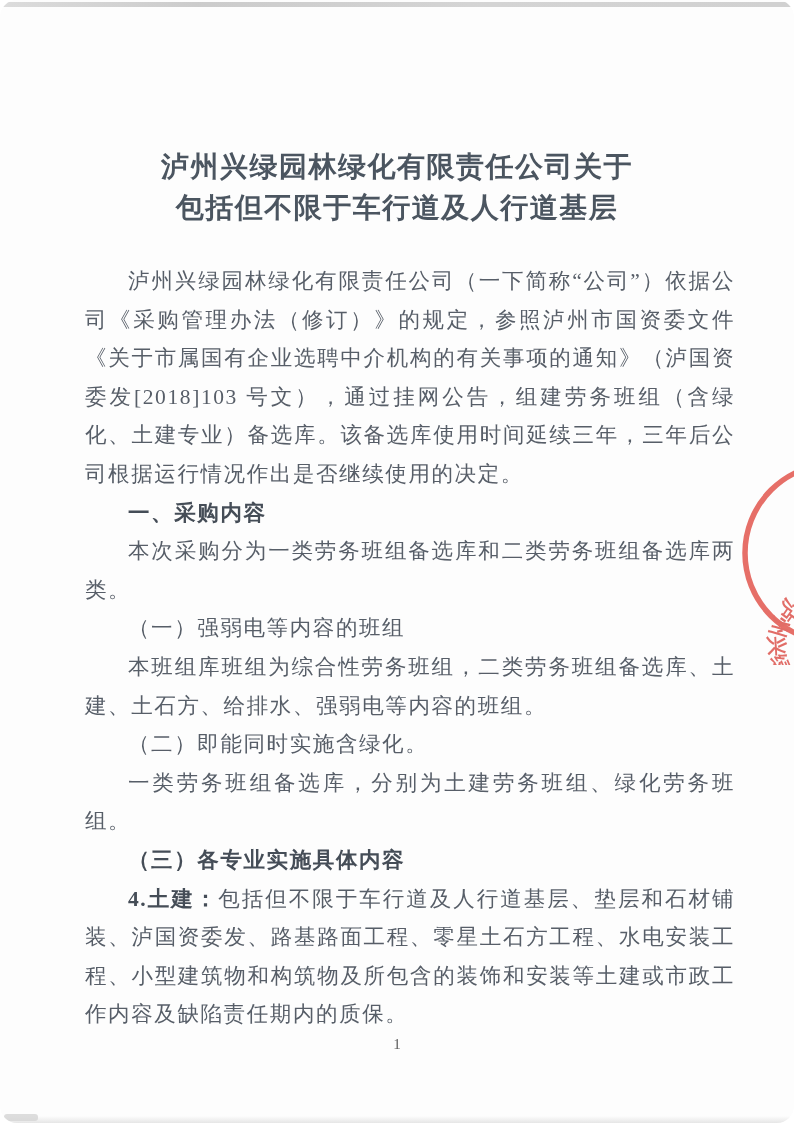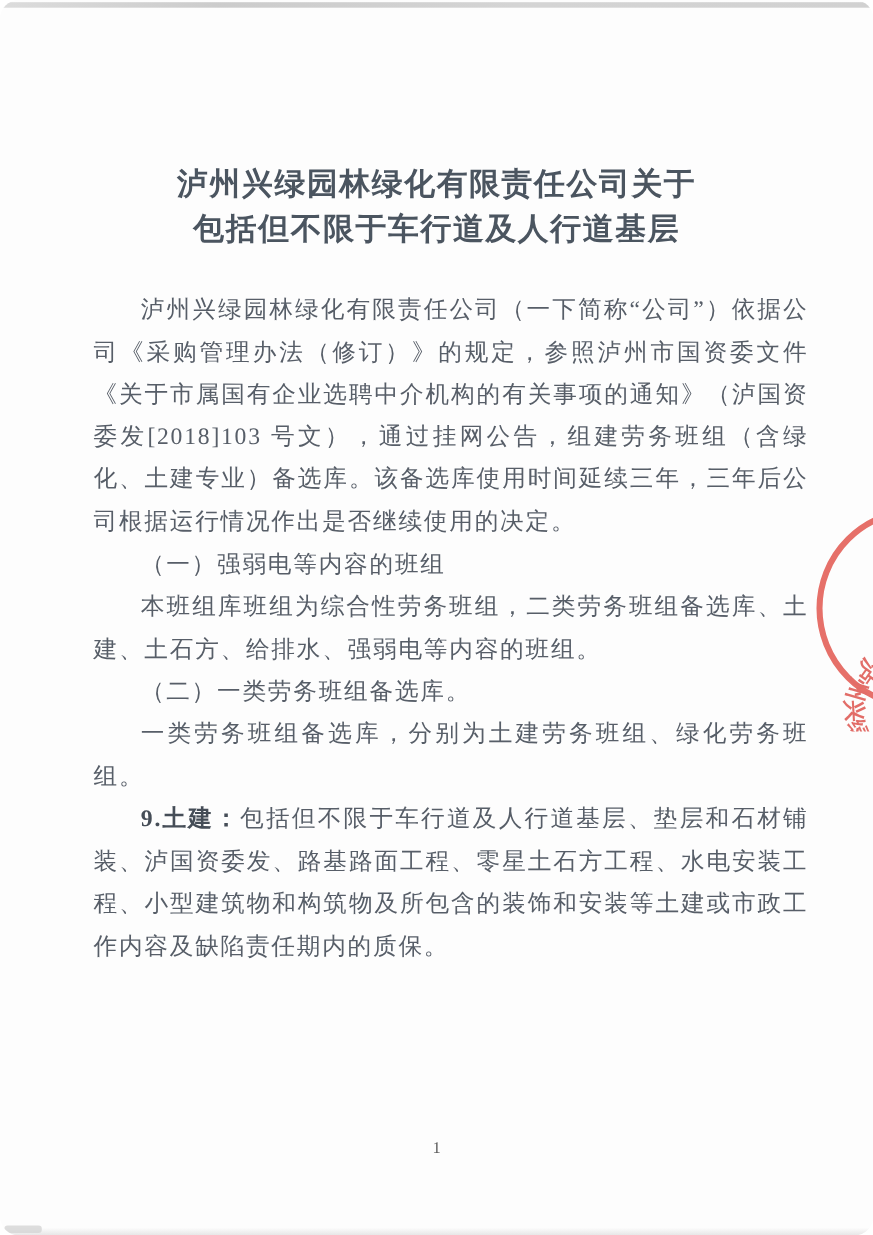--- a/index.html
+++ b/index.html
@@ -68,25 +68,28 @@
 
   <div class="scan-edge-top"></div>
 
   <div class="doc-title">
     <div>泸州兴绿园林绿化有限责任公司关于</div>
     <div>包括但不限于车行道及人行道基层</div>
   </div>
 
   <div class="doc-body">
     <p>泸州兴绿园林绿化有限责任公司（一下简称“公司”）依据公司《采购管理办法（修订）》的规定，参照泸州市国资委文件《关于市属国有企业选聘中介机构的有关事项的通知》（泸国资委发[2018]103 号文），通过挂网公告，组建劳务班组（含绿化、土建专业）备选库。该备选库使用时间延续三年，三年后公司根据运行情况作出是否继续使用的决定。</p>
+    <p class="heading">一、采购内容</p>
+    <p>本次采购分为一类劳务班组备选库和二类劳务班组备选库两类。</p>
     <p>（一）强弱电等内容的班组</p>
     <p>本班组库班组为综合性劳务班组，二类劳务班组备选库、土建、土石方、给排水、强弱电等内容的班组。</p>
-    <p>（二）一类劳务班组备选库。</p>
+    <p>（二）即能同时实施含绿化。</p>
     <p>一类劳务班组备选库，分别为土建劳务班组、绿化劳务班组。</p>
-    <p><span class="lead-bold">9.土建：</span><span>包括但不限于车行道及人行道基层、垫层和石材铺装、泸国资委发、路基路面工程、零星土石方工程、水电安装工程、小型建筑物和构筑物及所包含的装饰和安装等土建或市政工作内容及缺陷责任期内的质保。</span></p>
+    <p class="heading">（三）各专业实施具体内容</p>
+    <p><span class="lead-bold">4.土建：</span><span>包括但不限于车行道及人行道基层、垫层和石材铺装、泸国资委发、路基路面工程、零星土石方工程、水电安装工程、小型建筑物和构筑物及所包含的装饰和安装等土建或市政工作内容及缺陷责任期内的质保。</span></p>
   </div>
 
   <svg class="seal" width="80" height="210" viewBox="0 0 80 210" xmlns="http://www.w3.org/2000/svg">
     <defs>
       <path id="sealTextPath" d="M 74.75 143.25 A 64 64 0 1 0 165.25 143.25" fill="none"></path>
     </defs>
     <circle cx="120" cy="98" r="89" fill="none" stroke-width="5.5" stroke="#e2574f"></circle>
     <text fill="#dd544e">
       <textPath href="#sealTextPath">泸州兴绿园林绿化有限责任公司</textPath>
     </text>

